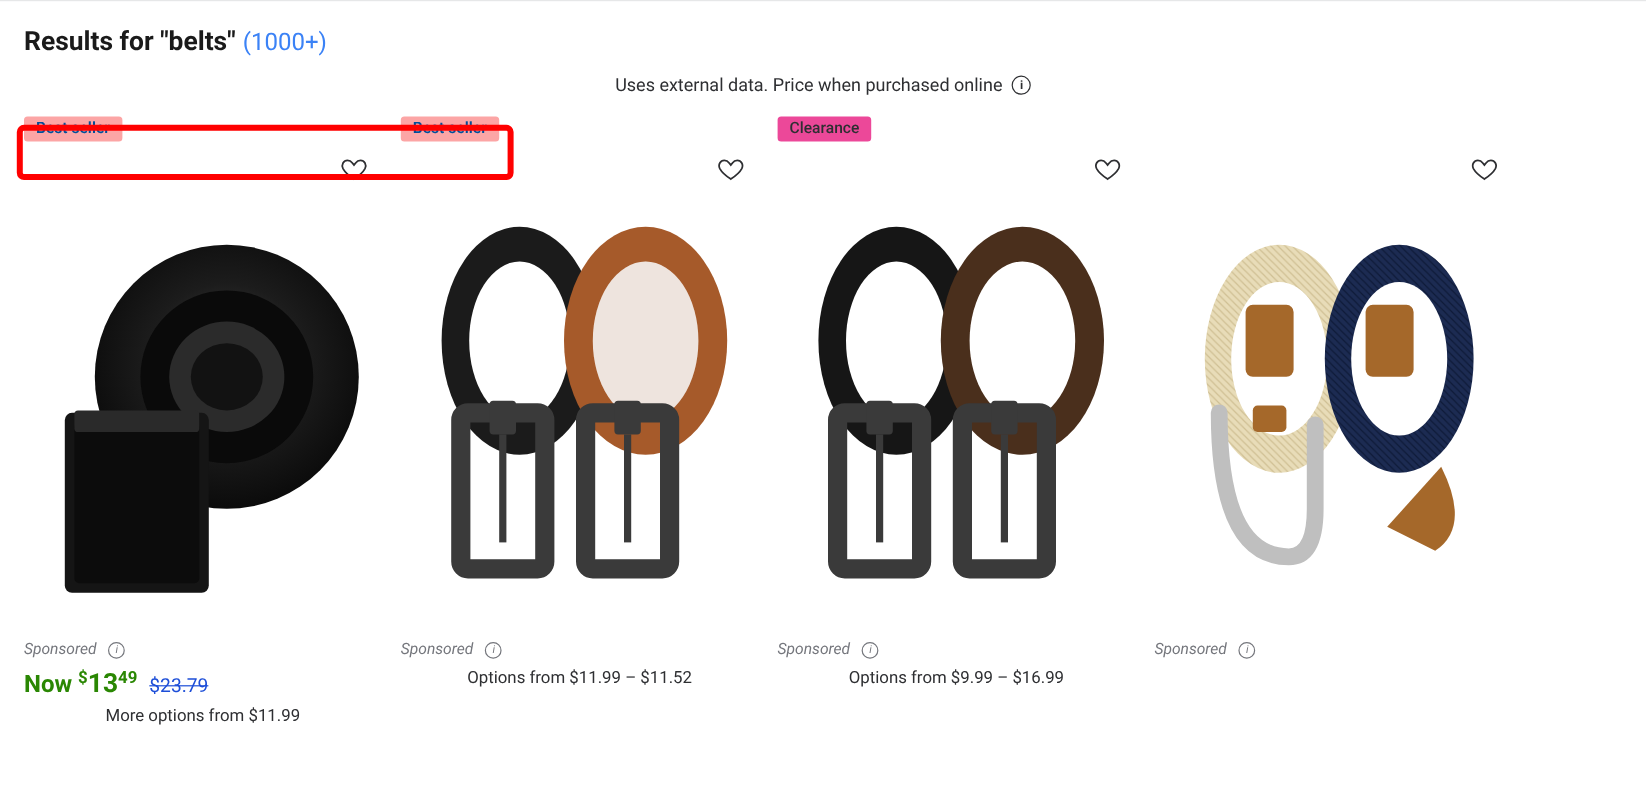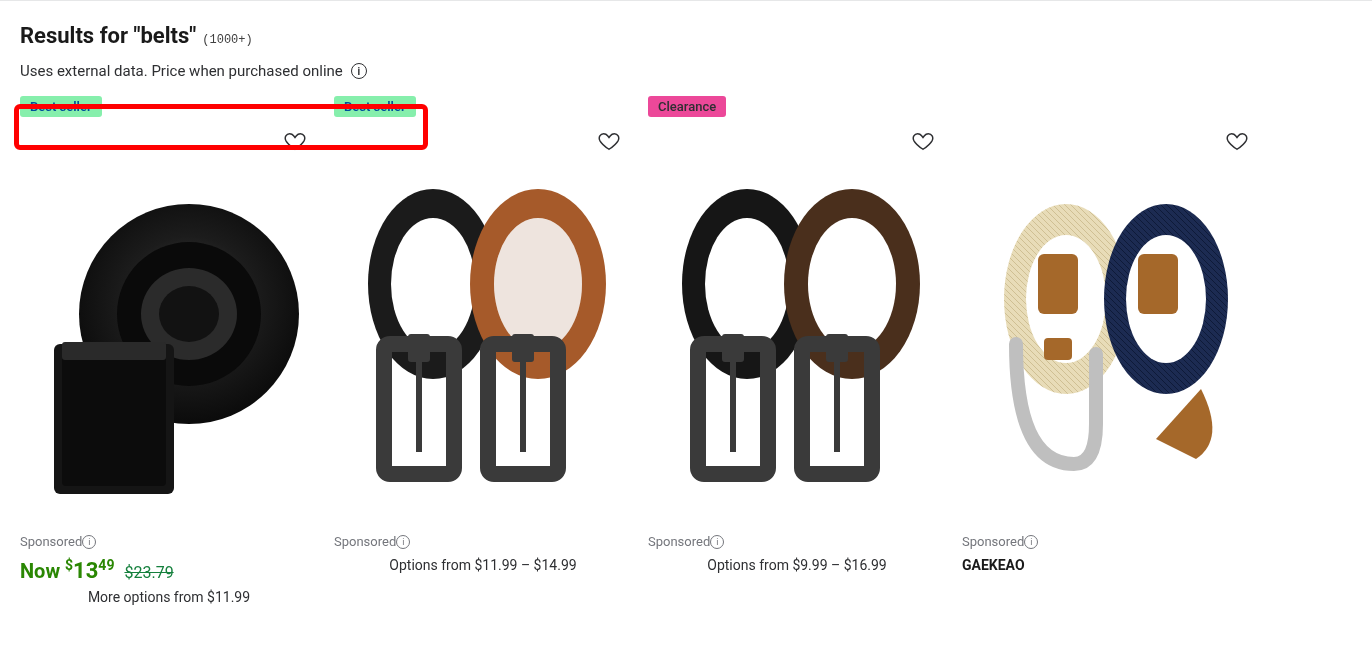--- a/index.html
+++ b/index.html
@@ -21,31 +21,31 @@
     align-items: baseline;
     gap: 6px;
     margin-bottom: 14px;
   }
   .results-title {
     font-size: 22px;
     font-weight: 700;
     color: #1a1a1a;
   }
   .results-count {
-    font-size: 12px;
-    color: #404040;
-    font-family: Liberation Mono, monospace;
+    font-size: 20px;
+    color: #3b82f6;
   }
   .external-data-row {
     font-size: 15px;
     color: #2e2f32;
     margin-bottom: 16px;
     display: flex;
     align-items: center;
     gap: 8px;
+    justify-content: center;
   }
   .info-icon {
     width: 16px;
     height: 16px;
     border: 1px solid #2e2f32;
     border-radius: 50%;
     display: inline-flex;
     align-items: center;
     justify-content: center;
     font-size: 10px;
@@ -77,21 +77,21 @@
     margin-bottom: 4px;
   }
   .badge {
     display: inline-block;
     font-size: 13px;
     font-weight: 600;
     padding: 3px 10px;
     border-radius: 3px;
   }
   .badge.bestseller {
-    background: #86efac;
+    background: #fca5a5;
     color: #004f9a;
   }
   .badge.clearance {
     background: #ec4899;
     color: #2e2f32;
     font-weight: 500;
   }
   .image-wrap {
     width: 100%;
     height: 390px;
@@ -106,22 +106,23 @@
     top: 6px;
     right: 10px;
     width: 24px;
     height: 24px;
     cursor: pointer;
   }
   .heart-btn svg { width: 22px; height: 22px; }
   .sponsored-row {
     display: flex;
     align-items: center;
-    gap: 0;
+    gap: 10px;
     margin-bottom: 8px;
+    font-style: italic;
   }
   .sponsored-text {
     font-size: 13px;
     color: #74767c;
   }
   .sponsored-info {
     width: 14px;
     height: 14px;
     border: 1px solid #74767c;
     border-radius: 50%;
@@ -148,21 +149,21 @@
   .now-price .whole { font-size: 22px; }
   .now-price .cents { font-size: 14px; vertical-align: super; }
   .plain-price {
     color: #1a1a1a;
     font-weight: 700;
   }
   .plain-price .dollar { font-size: 14px; vertical-align: super; }
   .plain-price .whole { font-size: 22px; }
   .plain-price .cents { font-size: 14px; vertical-align: super; }
   .strike-price {
-    color: #15803d;
+    color: #1d4ed8;
     font-size: 16px;
     text-decoration: line-through;
   }
   .options-text {
     font-size: 14px;
     color: #2e2f32;
     text-align: center;
   }
   .brand-text {
     font-size: 14px;
@@ -261,21 +262,21 @@
             <rect x="140" y="210" width="70" height="130" rx="6" fill="none" stroke="#3a3a3a" stroke-width="16"></rect>
             <rect x="164" y="200" width="22" height="28" rx="3" fill="#3a3a3a"></rect>
             <rect x="172" y="228" width="6" height="90" fill="#3a3a3a"></rect>
           </g>
         </svg>
       </div>
       <div class="sponsored-row">
         <span class="sponsored-text">Sponsored</span>
         <span class="sponsored-info">i</span>
       </div>
-      <div class="options-text">Options from $11.99 – $14.99</div>
+      <div class="options-text">Options from $11.99 – $11.52</div>
     </div>
 
     <div class="product-card">
       <div class="badge-row">
         <span class="badge clearance">Clearance</span>
       </div>
       <div class="image-wrap">
         <span class="heart-btn">
           <svg viewBox="0 0 24 24" fill="none" stroke="#2e2f32" stroke-width="1.6">
               <path d="M12 21s-7.5-4.9-10-9.5C.2 7.9 2.5 4 6.1 4c2 0 3.6 1.2 4.4 2.3l1.5 2 1.5-2C14.3 5.2 15.9 4 17.9 4c3.6 0 5.9 3.9 4.1 7.5C19.5 16.1 12 21 12 21z"></path>
@@ -338,17 +339,16 @@
             <ellipse cx="190" cy="165" rx="40" ry="64" fill="#fff"></ellipse>
             <rect x="162" y="120" width="40" height="60" rx="6" fill="#a5682a"></rect>
             <path d="M225 255 Q250 305 220 325 L180 305" fill="#a5682a"></path>
           </g>
         </svg>
       </div>
       <div class="sponsored-row">
         <span class="sponsored-text">Sponsored</span>
         <span class="sponsored-info">i</span>
       </div>
-      <div class="brand-text">GAEKEAO</div>
     </div>
 
   </div>
 </div>
 
 </body></html>

